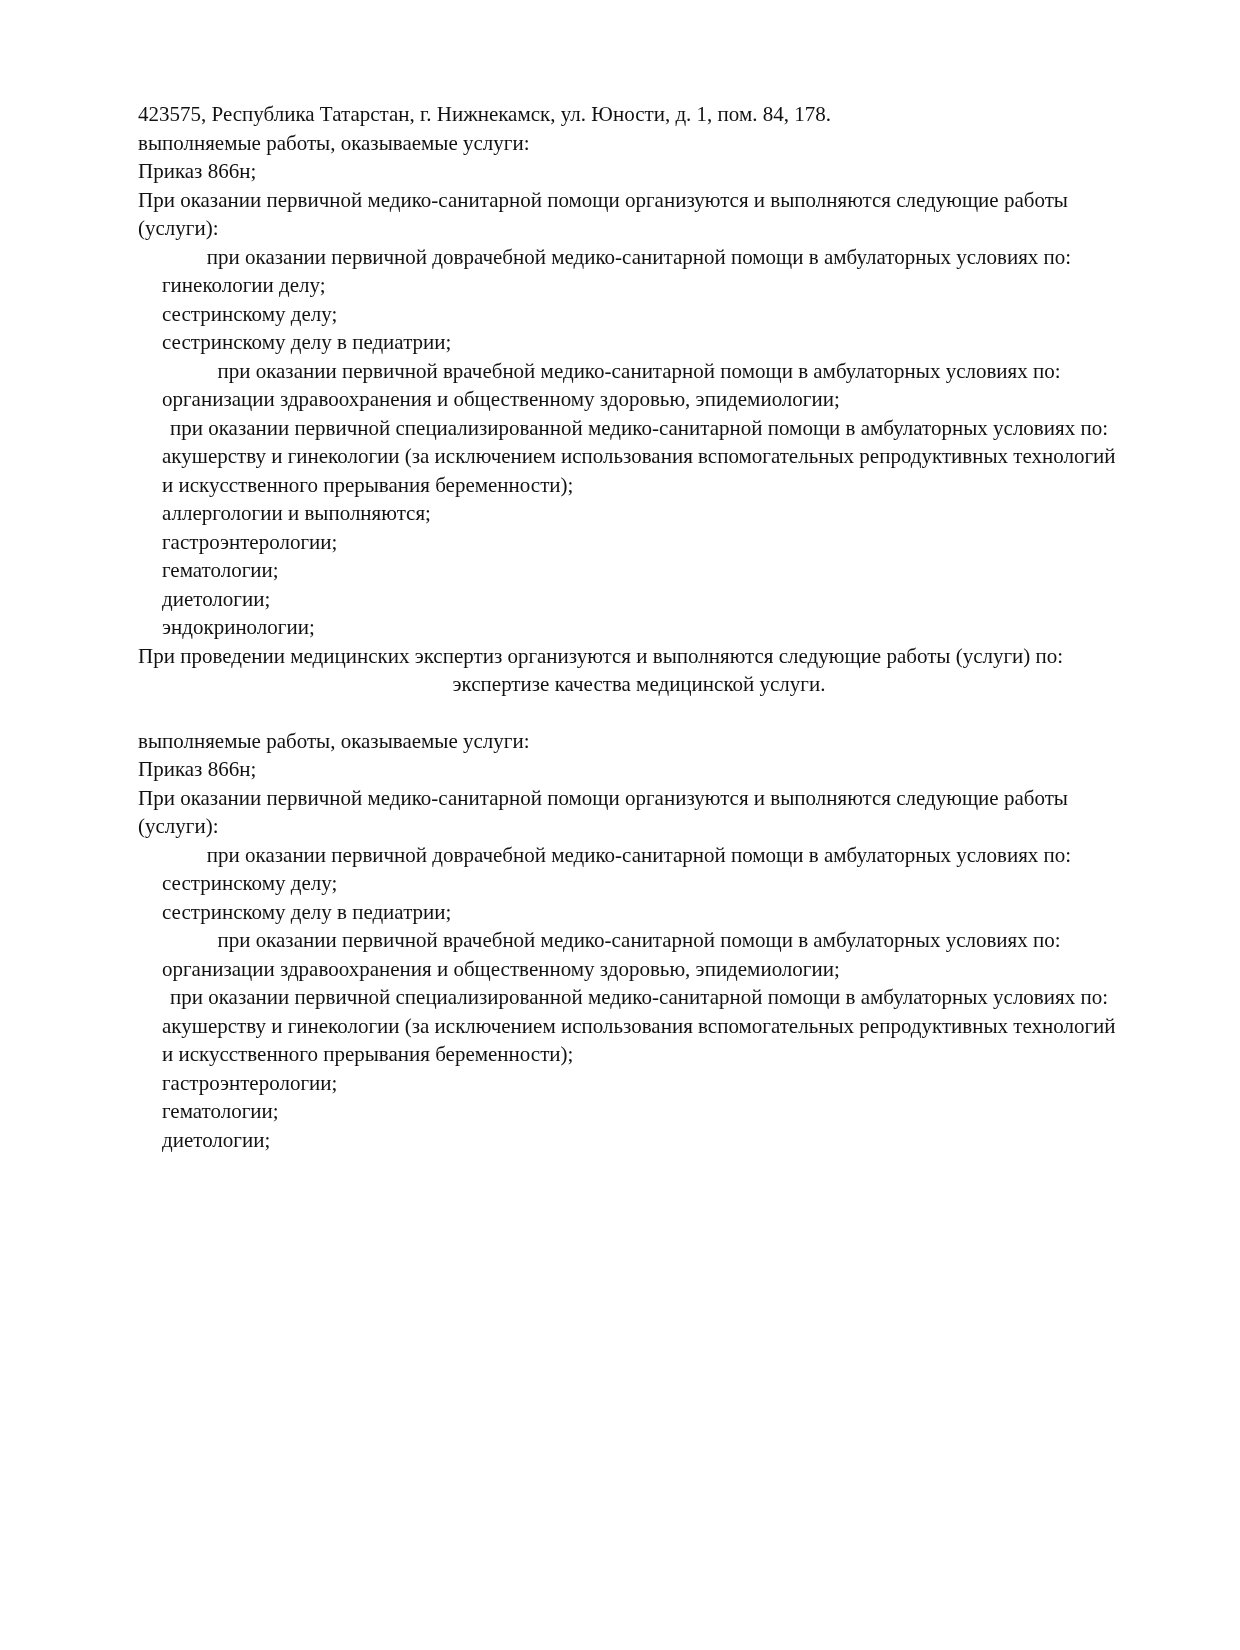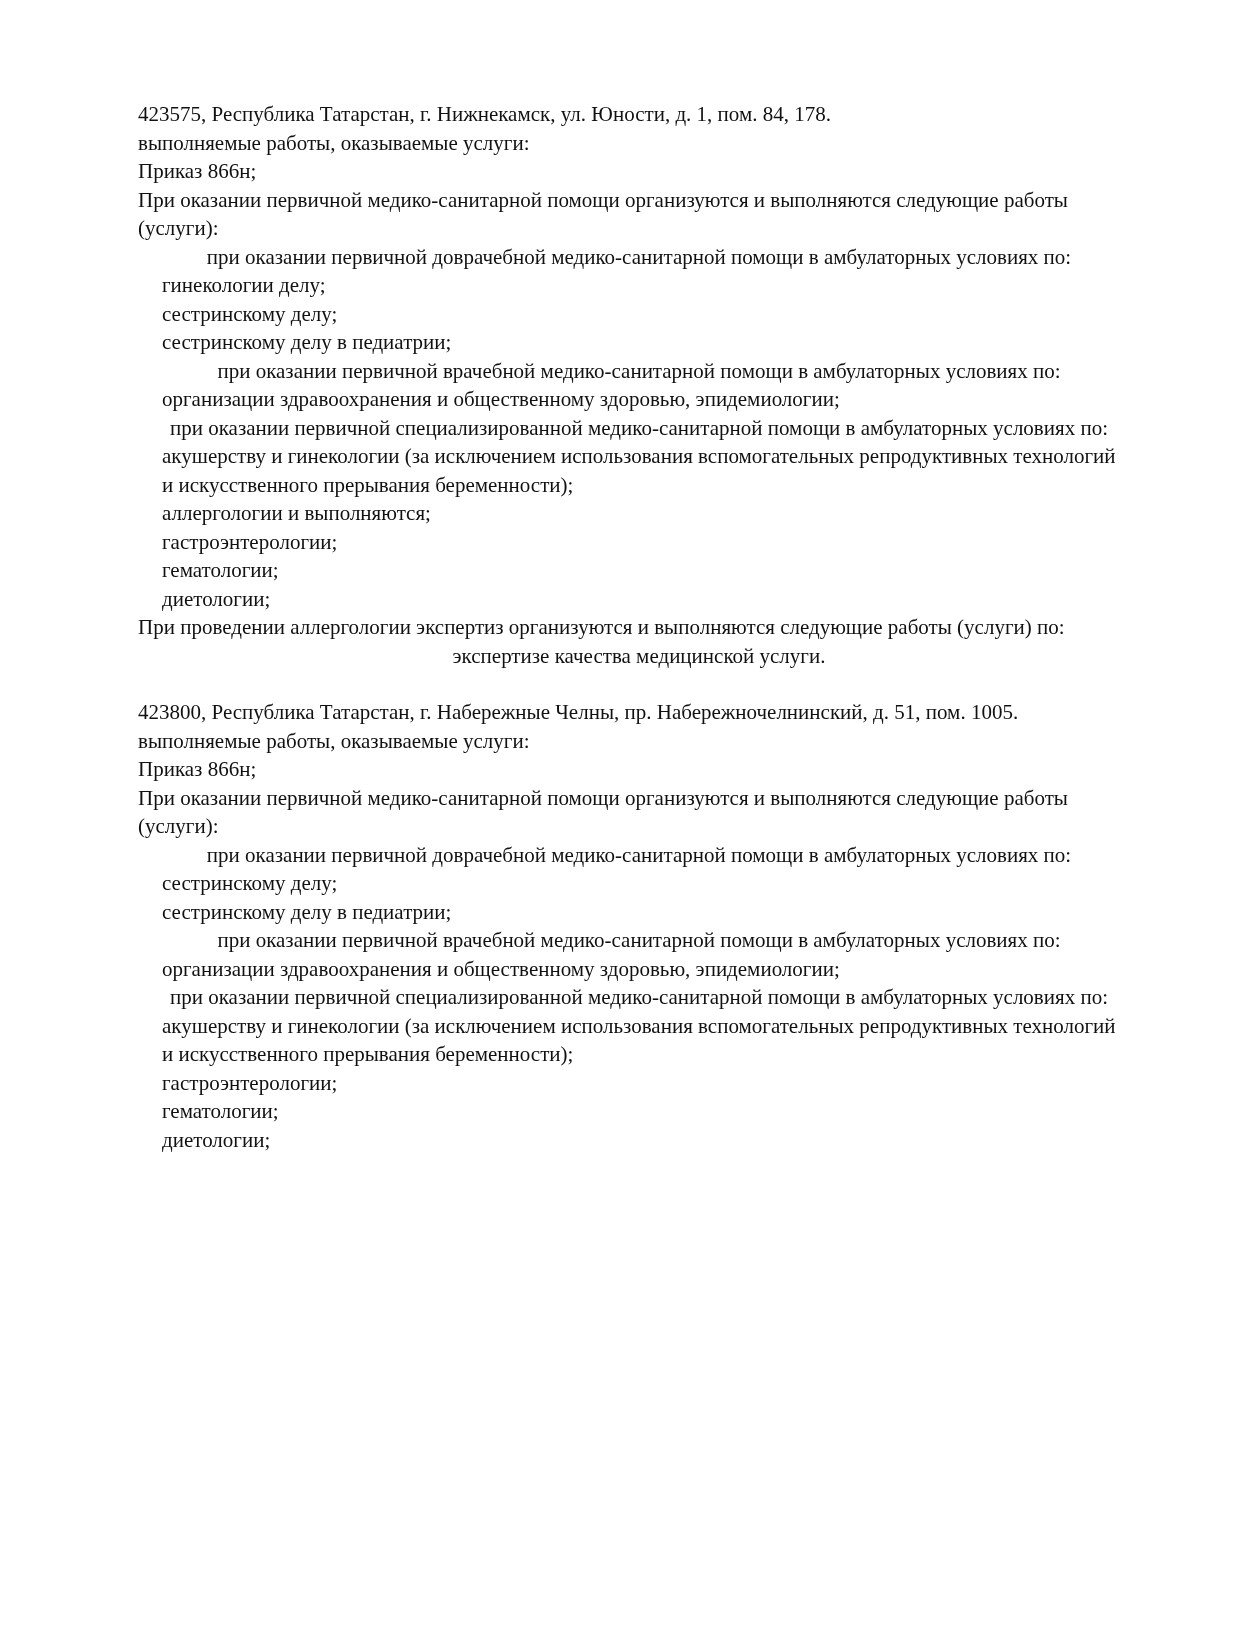--- a/index.html
+++ b/index.html
@@ -52,26 +52,26 @@
     <span class="line ind2">сестринскому делу;</span>
     <span class="line ind2">сестринскому делу в педиатрии;</span>
     <span class="line ind1">при оказании первичной врачебной медико-санитарной помощи в амбулаторных условиях по:</span>
     <span class="line ind2">организации здравоохранения и общественному здоровью, эпидемиологии;</span>
     <span class="line ind1">при оказании первичной специализированной медико-санитарной помощи в амбулаторных условиях по:</span>
     <span class="line ind2">акушерству и гинекологии (за исключением использования вспомогательных репродуктивных технологий и искусственного прерывания беременности);</span>
     <span class="line ind2">аллергологии и выполняются;</span>
     <span class="line ind2">гастроэнтерологии;</span>
     <span class="line ind2">гематологии;</span>
     <span class="line ind2">диетологии;</span>
-    <span class="line ind0">При проведении аллергологии экспертиз организуются и выполняются следующие работы (услуги) по:</span>
+    <span class="line ind2">эндокринологии;</span>
+    <span class="line ind0">При проведении медицинских экспертиз организуются и выполняются следующие работы (услуги) по:</span>
     <span class="line ind1">экспертизе качества медицинской услуги.</span>
   </div>
 
   <div class="block">
-    <span class="line ind0">423800, Республика Татарстан, г. Набережные Челны, пр. Набережночелнинский, д. 51, пом. 1005.</span>
     <span class="line ind0">выполняемые работы, оказываемые услуги:</span>
     <span class="line ind0">Приказ 866н;</span>
     <span class="line ind0">При оказании первичной медико-санитарной помощи организуются и выполняются следующие работы (услуги):</span>
     <span class="line ind1">при оказании первичной доврачебной медико-санитарной помощи в амбулаторных условиях по:</span>
     <span class="line ind2">сестринскому делу;</span>
     <span class="line ind2">сестринскому делу в педиатрии;</span>
     <span class="line ind1">при оказании первичной врачебной медико-санитарной помощи в амбулаторных условиях по:</span>
     <span class="line ind2">организации здравоохранения и общественному здоровью, эпидемиологии;</span>
     <span class="line ind1">при оказании первичной специализированной медико-санитарной помощи в амбулаторных условиях по:</span>
     <span class="line ind2">акушерству и гинекологии (за исключением использования вспомогательных репродуктивных технологий и искусственного прерывания беременности);</span>

